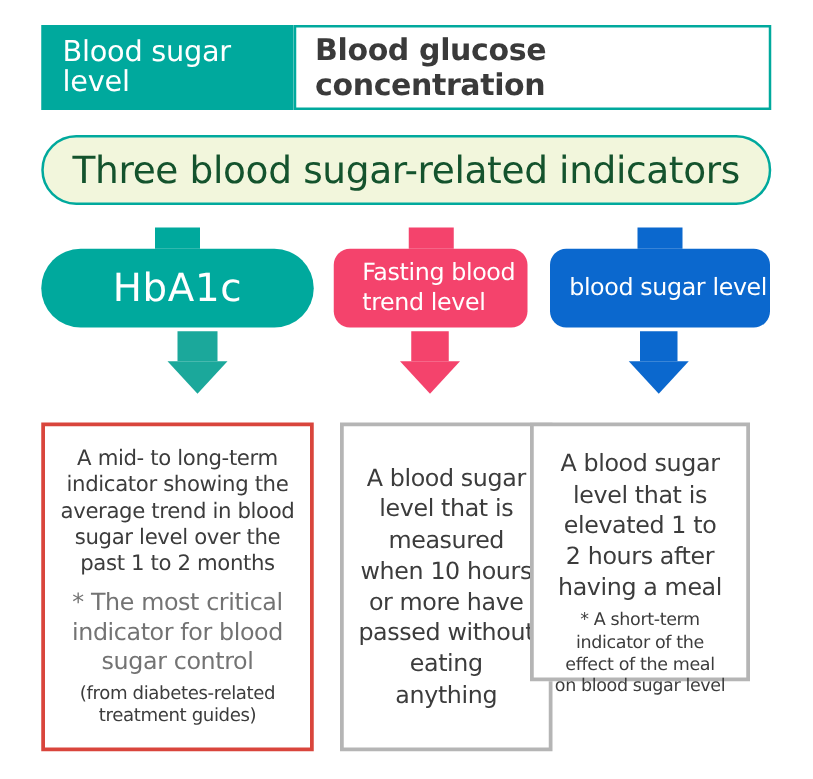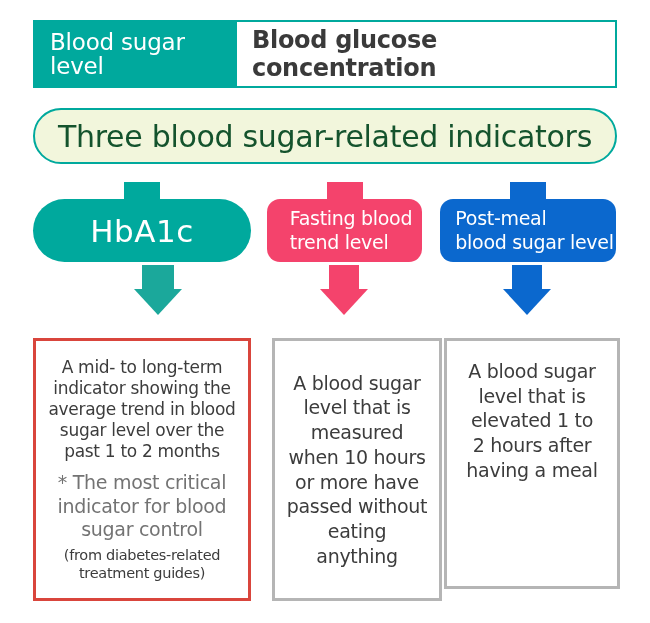--- a/index.html
+++ b/index.html
@@ -157,37 +157,37 @@
         </div>
       </div>
       <div class="arrow-stem" style="left:62px;top:83px;width:30px;height:24px;background:#f4436c;"></div>
       <div class="arrow-head" style="left:53px;top:107px;border-top:26px solid #f4436c;"></div>
     </div>
 
     <div class="ind" style="left:440px;width:176px;">
       <div class="tab" style="left:70px;background:#0b68ce;"></div>
       <div class="chip chip-two" style="left:0;width:176px;height:63px;background:#0b68ce;">
         <div>
-          <div>Post-meal</div>
           <div>blood sugar level</div>
         </div>
       </div>
       <div class="arrow-stem" style="left:72px;top:83px;width:30px;height:24px;background:#0b68ce;"></div>
       <div class="arrow-head" style="left:63px;top:107px;border-top:26px solid #0b68ce;"></div>
     </div>
 
   </div>
 
   <div class="desc desc-red" style="left:33px;top:338px;width:218px;height:263px;padding:4px 8px;">
     <div class="d-main">A mid- to long-term indicator showing the average trend in blood sugar level over the past 1 to 2 months</div>
     <div class="d-accent">* The most critical indicator for blood sugar control</div>
     <div class="d-note">(from diabetes-related treatment guides)</div>
   </div>
 
   <div class="desc desc-gray" style="left:272px;top:338px;width:170px;height:263px;padding:8px 10px;">
     <div class="d-main-lg">A blood sugar level that is measured when 10 hours or more have passed without eating anything</div>
   </div>
 
-  <div class="desc desc-gray" style="left:444px;top:338px;width:176px;height:251px;padding:8px 16px;justify-content:flex-start;padding-top:18px;">
+  <div class="desc desc-gray" style="left:424px;top:338px;width:176px;height:207px;padding:8px 16px;justify-content:flex-start;padding-top:18px;">
     <div class="d-main-lg">A blood sugar level that is elevated 1 to 2 hours after having a meal</div>
+    <div class="d-note-sm">* A short-term indicator of the effect of the meal on blood sugar level</div>
   </div>
 
 </div>
 
 </body></html>

